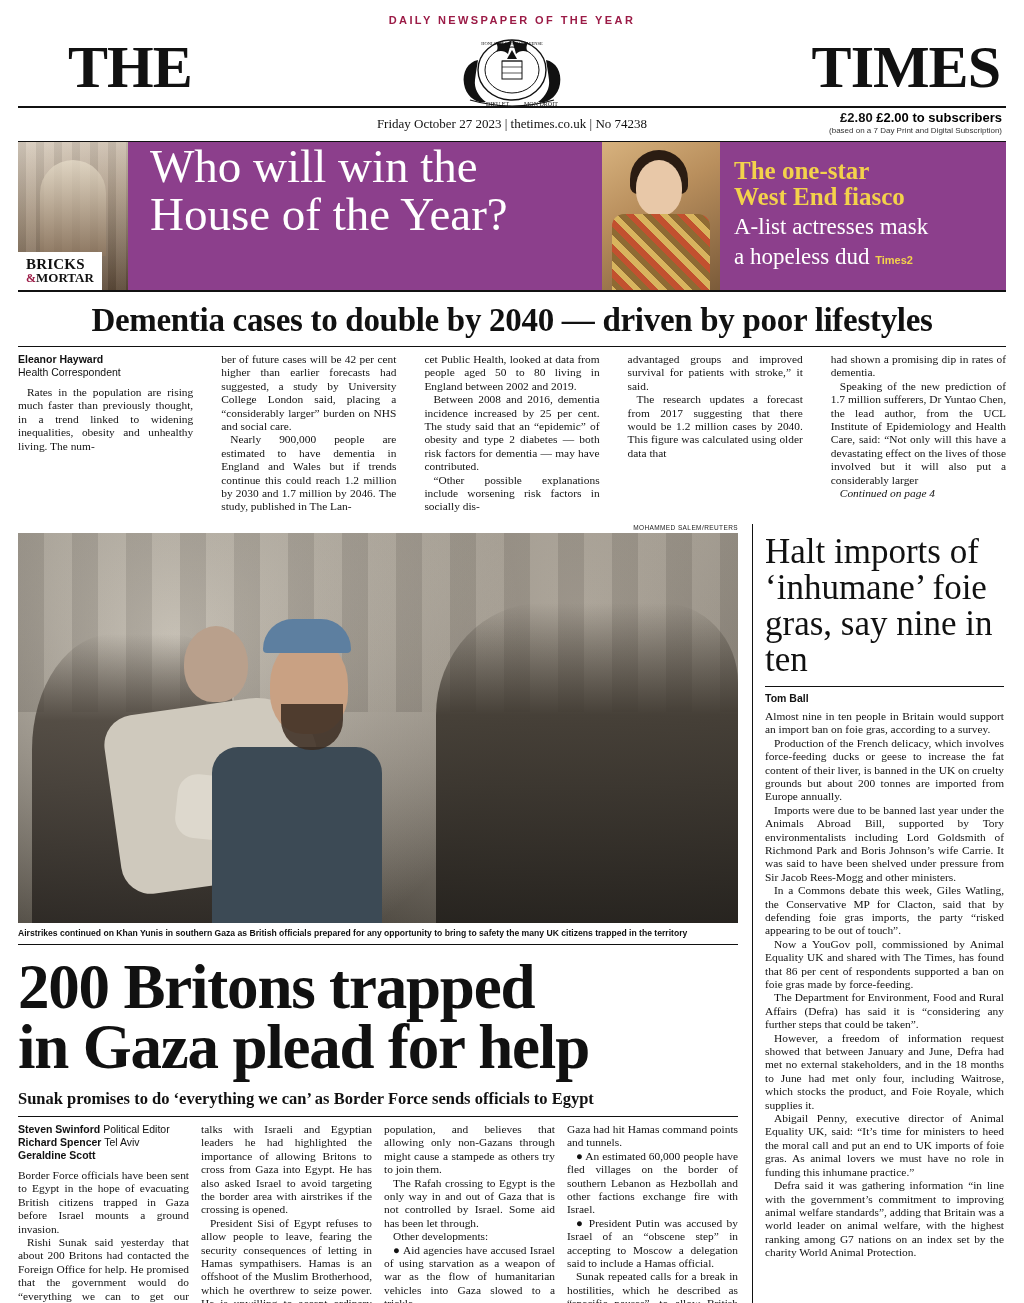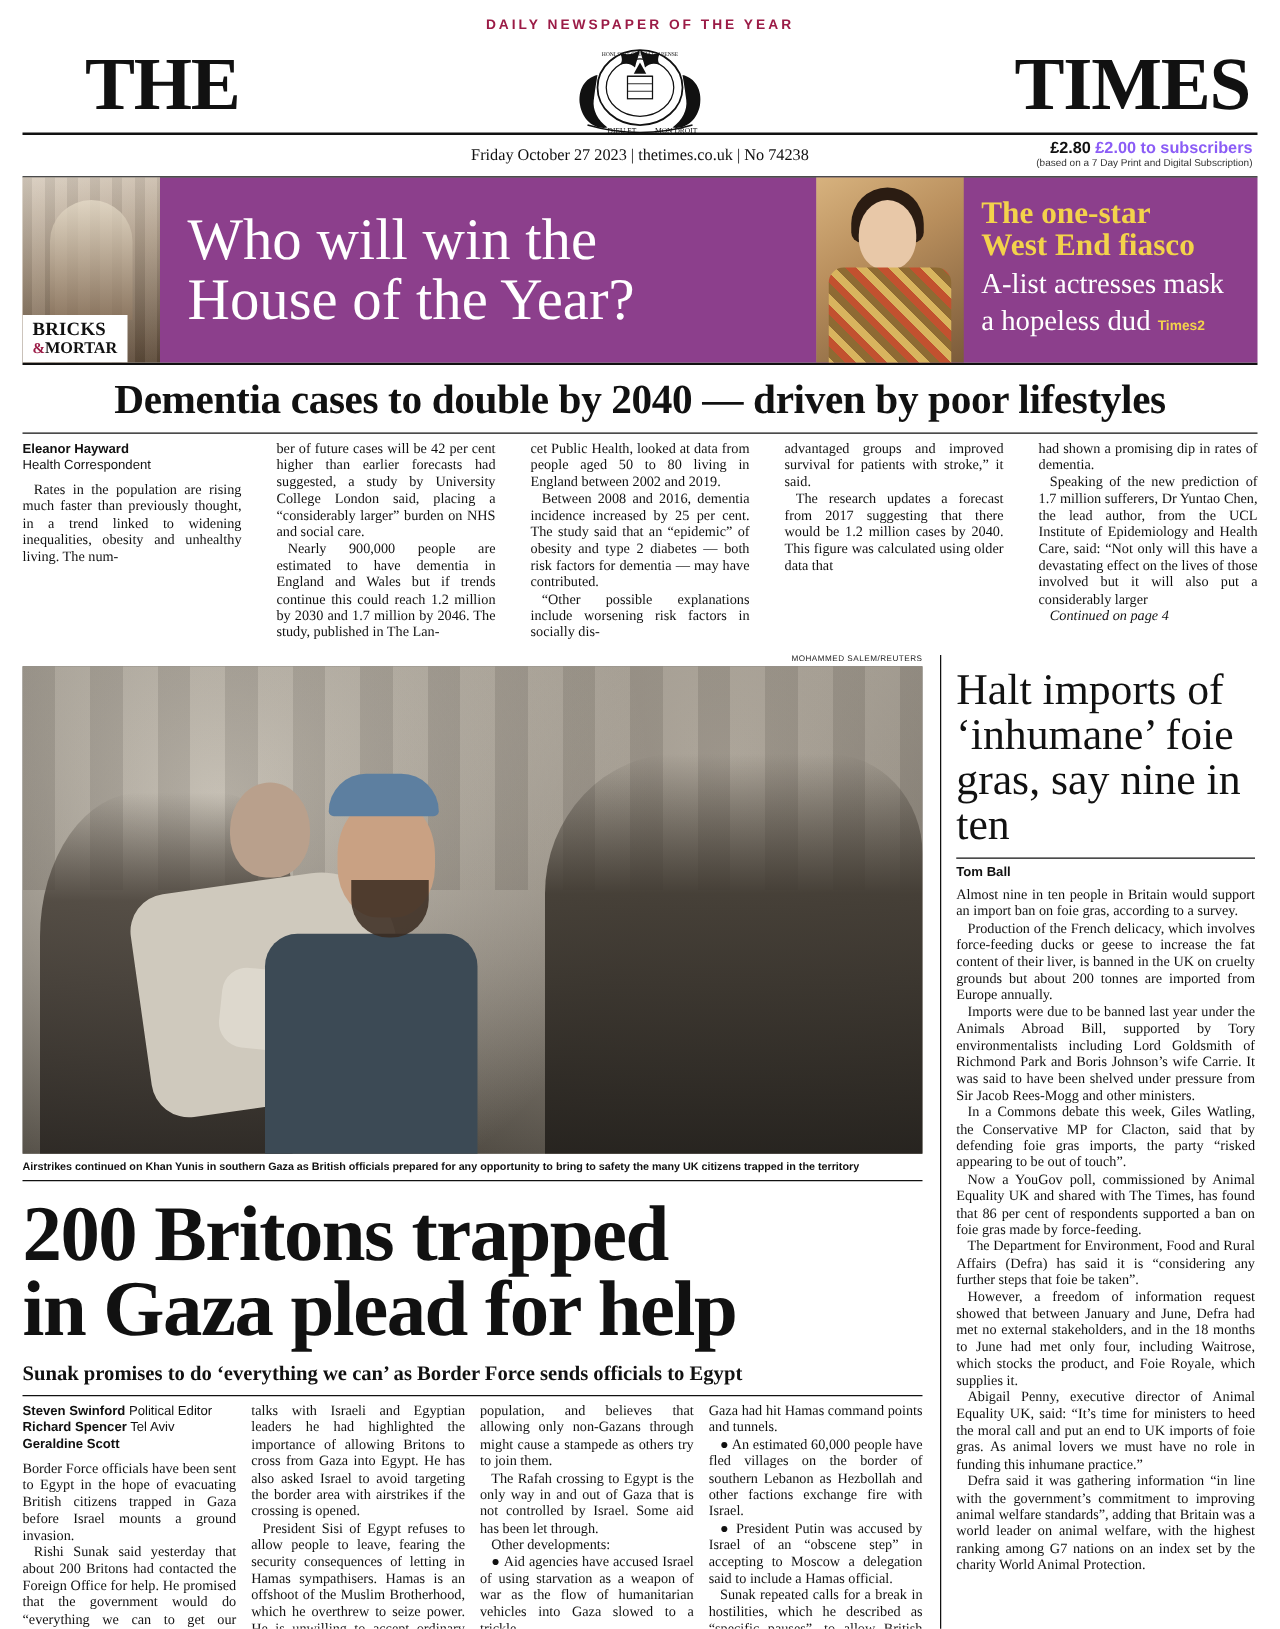--- a/index.html
+++ b/index.html
@@ -65,21 +65,21 @@
     font-size:13px;
     padding-top:8px;
     text-align:left;
   }
   .price {
     position:absolute; right:4px; top:2px;
     text-align:right;
     font-family:"Liberation Sans", sans-serif;
   }
   .price .main { font-size:13px; font-weight:bold; }
-  .price .main .red { color:#8b5cf6; }
+  .price .main .red { color:#000000; }
   .price .sub { font-size:8px; color:#333; margin-top:1px; }
 
   
   .promo {
     display:flex;
     height:150px;
     margin-top:0;
     border-bottom:2px solid #111;
   }
   .promo-img {
@@ -109,31 +109,30 @@
   }
   .bricks-badge .b1 { font-weight:bold; font-size:15px; letter-spacing:.2px; }
   .bricks-badge .b2 { font-weight:bold; font-size:13px; }
   .bricks-badge .amp { color:#9b1b46; font-size:12px; }
 
   .promo-purple {
     flex:1;
     background:#8c3f8c;
     color:#fff;
     display:flex;
-    align-items:center;
     padding-left:22px;
   }
   .promo-purple .hl {
     font-family:"Liberation Serif", serif;
     font-size:47px;
     line-height:48px;
     font-weight:normal;
   }
   .promo-right {
-    width:353px;
+    width:404px;
     display:flex;
     background:#8c3f8c;
   }
   .promo-face {
     width:118px;
     background:linear-gradient(150deg,#d7b27e 0%, #b98f5d 40%, #7b5b3a 100%);
     position:relative;
     overflow:hidden;
   }
   .promo-face .head {
@@ -523,21 +522,21 @@
 
     <div class="lower-right">
       <div class="right-head">Halt imports of ‘inhumane’ foie gras, say nine in ten</div>
       <div class="right-byline">Tom Ball</div>
       <div class="body-txt">
         <p class="first">Almost nine in ten people in Britain would support an import ban on foie gras, according to a survey.</p>
         <p>Production of the French delicacy, which involves force-feeding ducks or geese to increase the fat content of their liver, is banned in the UK on cruelty grounds but about 200 tonnes are imported from Europe annually.</p>
         <p>Imports were due to be banned last year under the Animals Abroad Bill, supported by Tory environmentalists including Lord Goldsmith of Richmond Park and Boris Johnson’s wife Carrie. It was said to have been shelved under pressure from Sir Jacob Rees-Mogg and other ministers.</p>
         <p>In a Commons debate this week, Giles Watling, the Conservative MP for Clacton, said that by defending foie gras imports, the party “risked appearing to be out of touch”.</p>
         <p>Now a YouGov poll, commissioned by Animal Equality UK and shared with The Times, has found that 86 per cent of respondents supported a ban on foie gras made by force-feeding.</p>
-        <p>The Department for Environment, Food and Rural Affairs (Defra) has said it is “considering any further steps that foie be taken”.</p>
+        <p>The Department for Environment, Food and Rural Affairs (Defra) has said it is “considering any further steps that could be taken”.</p>
         <p>However, a freedom of information request showed that between January and June, Defra had met no external stakeholders, and in the 18 months to June had met only four, including Waitrose, which stocks the product, and Foie Royale, which supplies it.</p>
         <p>Abigail Penny, executive director of Animal Equality UK, said: “It’s time for ministers to heed the moral call and put an end to UK imports of foie gras. As animal lovers we must have no role in funding this inhumane practice.”</p>
         <p>Defra said it was gathering information “in line with the government’s commitment to improving animal welfare standards”, adding that Britain was a world leader on animal welfare, with the highest ranking among G7 nations on an index set by the charity World Animal Protection.</p>
       </div>
     </div>
 
   </div>
 </div>
 
 </body></html>

